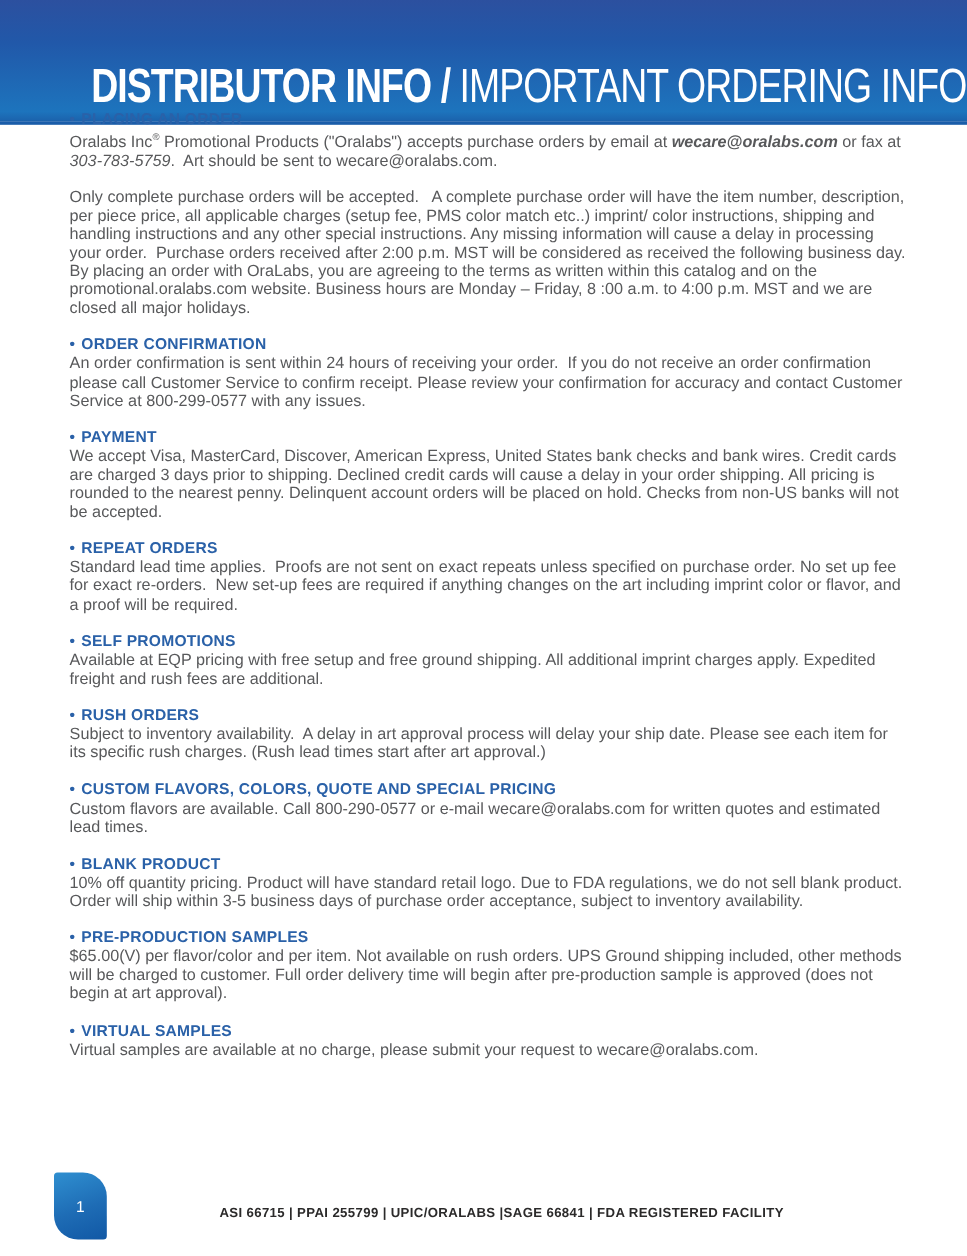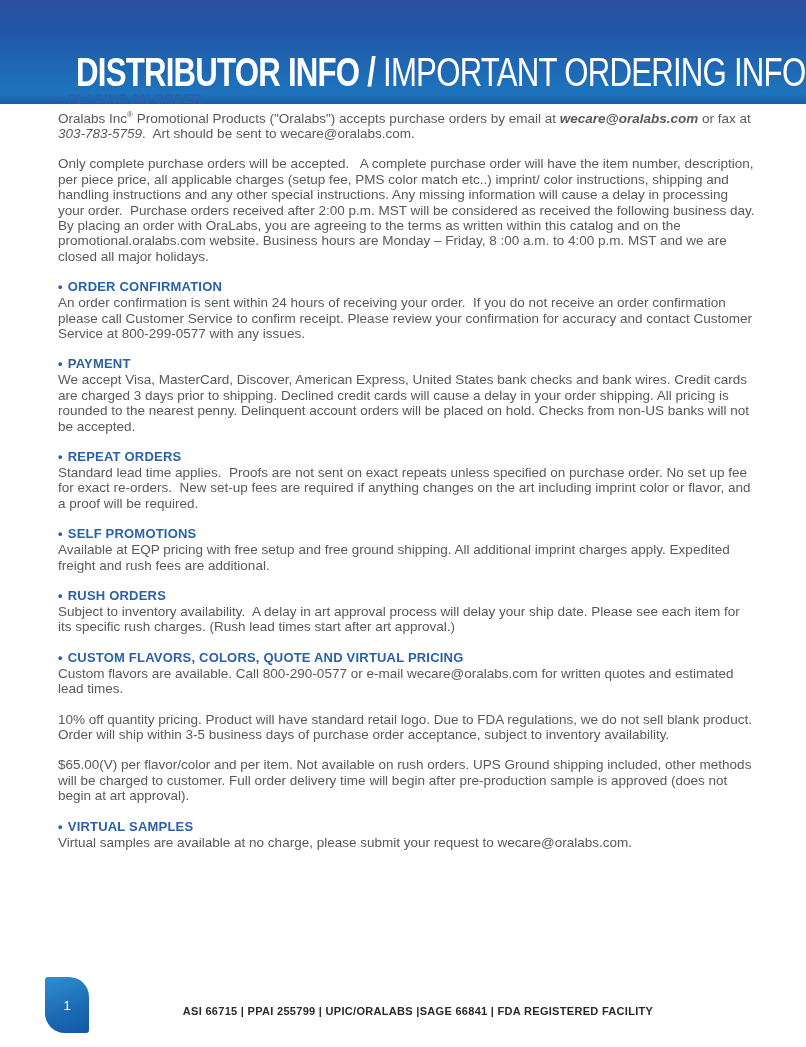--- a/index.html
+++ b/index.html
@@ -126,27 +126,29 @@
       </div>
       <div class="section">
         <h2><span class="bullet">•</span><span>SELF PROMOTIONS</span></h2>
         <p><span>Available at EQP pricing with free setup and free ground shipping. All additional imprint charges apply. Expedited freight and rush fees are additional.</span></p>
       </div>
       <div class="section">
         <h2><span class="bullet">•</span><span>RUSH ORDERS</span></h2>
         <p><span>Subject to inventory availability.  A delay in art approval process will delay your ship date. Please see each item for its specific rush charges. (Rush lead times start after art approval.)</span></p>
       </div>
       <div class="section">
-        <h2><span class="bullet">•</span><span>CUSTOM FLAVORS, COLORS, QUOTE AND VIRTUAL PRICING</span></h2>
+        <h2><span class="bullet">•</span><span>CUSTOM FLAVORS, COLORS, QUOTE AND SPECIAL PRICING</span></h2>
         <p><span>Custom flavors are available. Call 800-290-0577 or e-mail wecare@oralabs.com for written quotes and estimated lead times.</span></p>
       </div>
       <div class="section">
+        <h2><span class="bullet">•</span><span>BLANK PRODUCT</span></h2>
         <p><span>10% off quantity pricing. Product will have standard retail logo. Due to FDA regulations, we do not sell blank product. Order will ship within 3-5 business days of purchase order acceptance, subject to inventory availability.</span></p>
       </div>
       <div class="section">
+        <h2><span class="bullet">•</span><span>PRE-PRODUCTION SAMPLES</span></h2>
         <p><span>$65.00(V) per flavor/color and per item. Not available on rush orders. UPS Ground shipping included, other methods will be charged to customer. Full order delivery time will begin after pre-production sample is approved (does not begin at art approval).</span></p>
       </div>
       <div class="section">
         <h2><span class="bullet">•</span><span>VIRTUAL SAMPLES</span></h2>
         <p><span>Virtual samples are available at no charge, please submit your request to wecare@oralabs.com.</span></p>
       </div>
     </div>
 
   <div class="page-num-box">
     <span>1</span>

